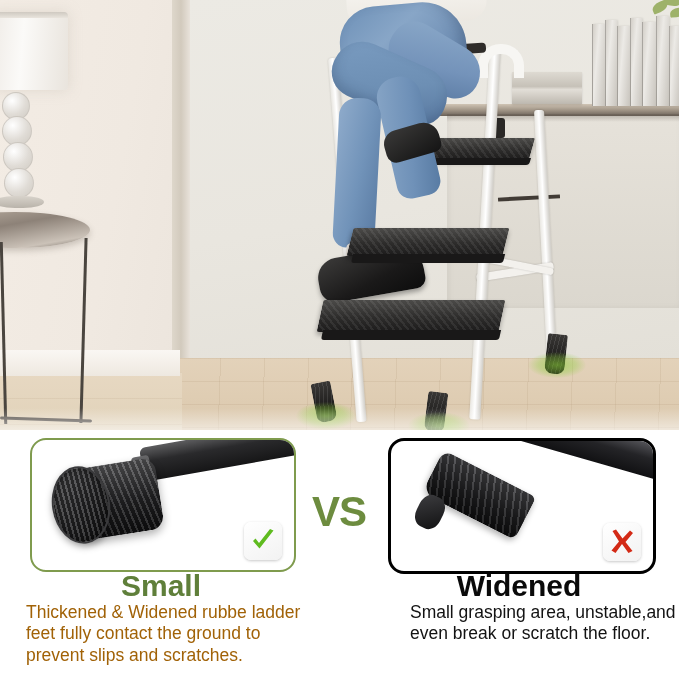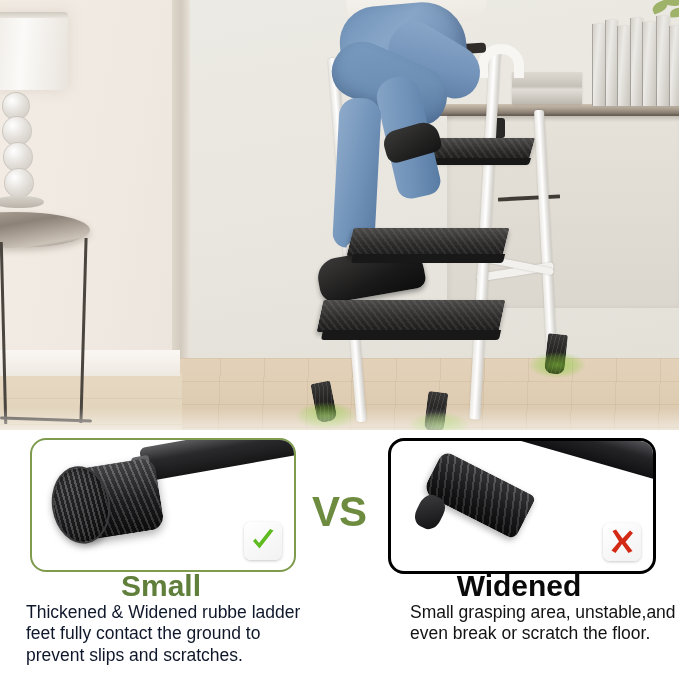--- a/index.html
+++ b/index.html
@@ -378,21 +378,21 @@
   .heading {
     position:absolute; text-align:center; width: 262px;
     font-size: 30px; font-weight: bold; line-height: 1;
   }
   .heading-ours   { left: 30px;  top: 141px; color: #5f7f3a; }
   .heading-others { left: 388px; top: 141px; color: #0a0a0a; }
   .body-copy {
     position:absolute; width: 290px;
     font-size: 17.5px; line-height: 1.22; font-weight: normal;
   }
-  .copy-ours   { left: 26px;  top: 172px; color: #0f172a; text-align:left; }
+  .copy-ours   { left: 26px;  top: 172px; color: #a16207; text-align:left; }
   .copy-others { left: 410px; top: 172px; color: #121212; text-align:left; }
 </style>
 </head>
 <body>
 
 <div id="page">
 
   <div class="scene">
 
     <div class="wall-right"></div>

